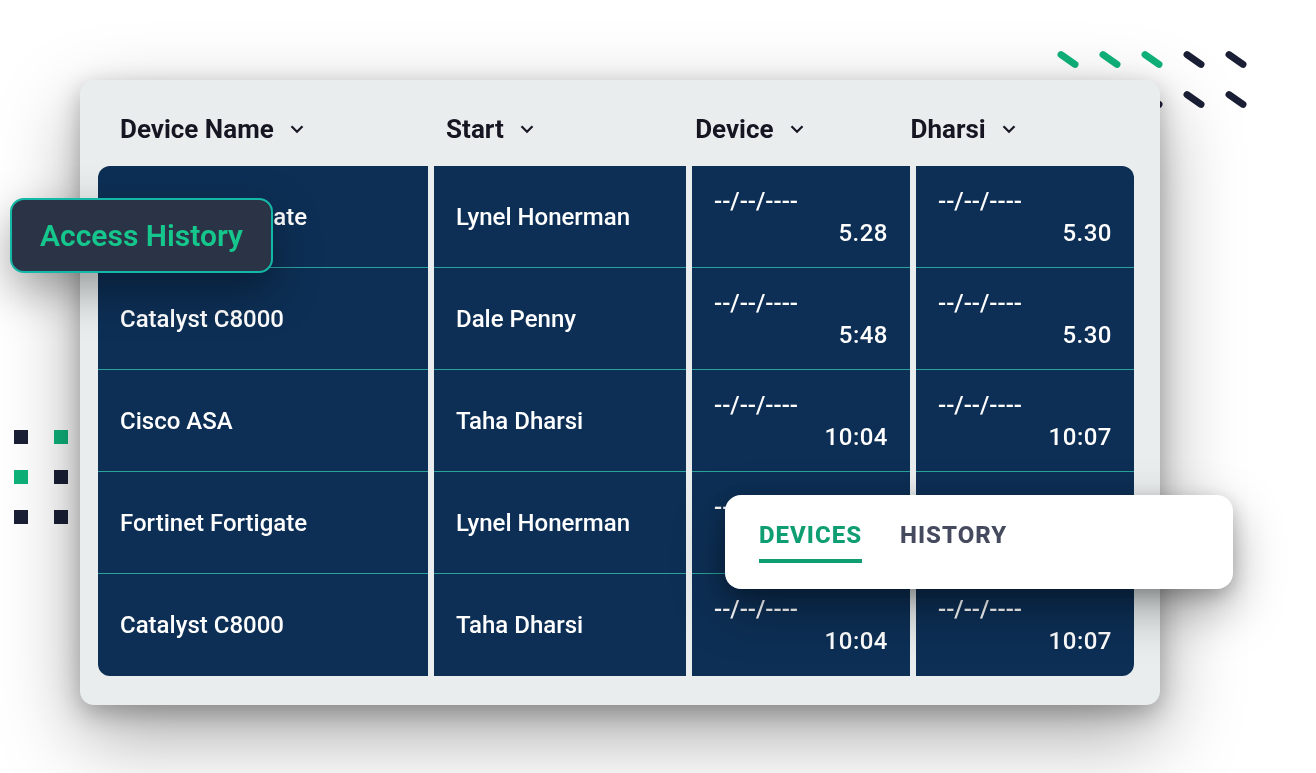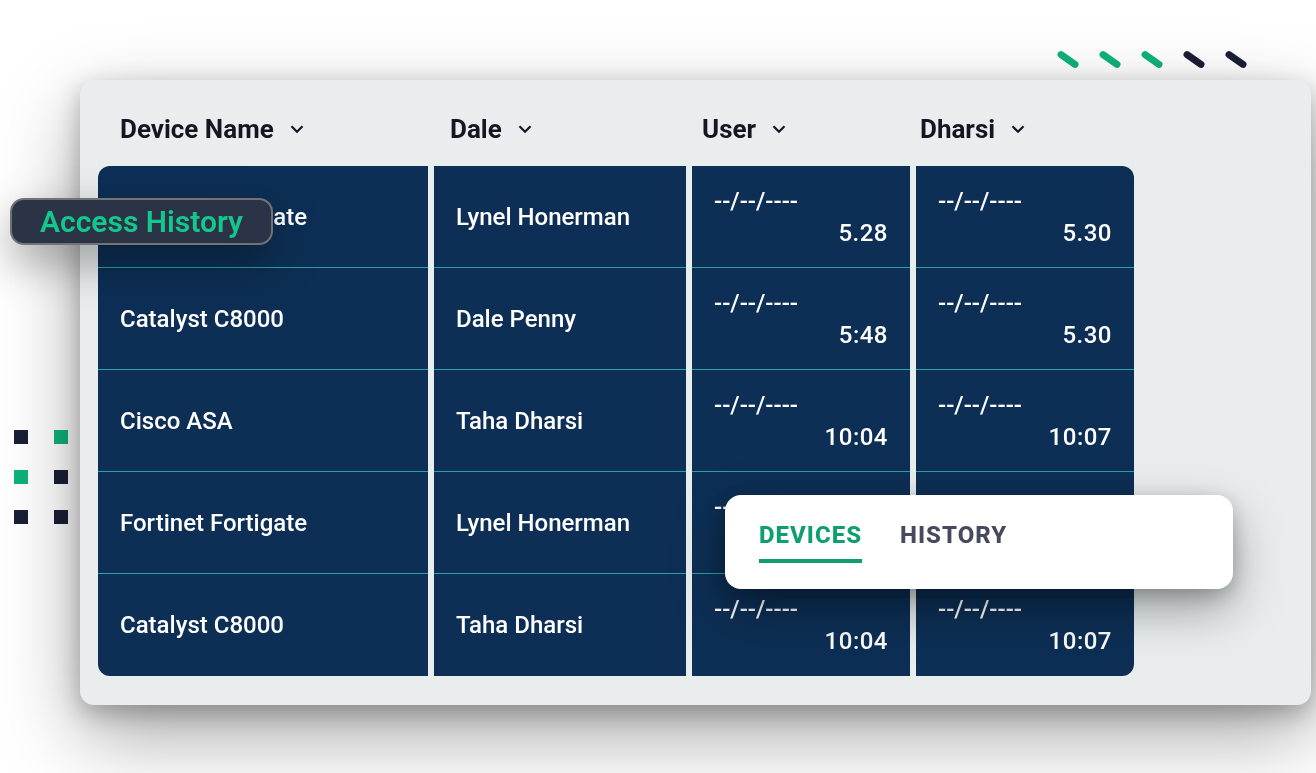--- a/index.html
+++ b/index.html
@@ -42,21 +42,21 @@
   }
   .accent-bl .sq { position: absolute; width: 14px; height: 14px; }
   .accent-bl .sq.green { background: #0fb27a; }
   .accent-bl .sq.dark  { background: #1a1f36; }
 
   
   .panel {
     position: absolute;
     left: 80px;
     top: 80px;
-    width: 1231px;
+    width: 1080px;
     height: 625px;
     background: #e9edee;
     border-radius: 14px;
     box-shadow: 0 30px 80px rgba(0,0,0,0.35), 0 8px 24px rgba(0,0,0,0.25);
     padding: 18px 18px 18px 18px;
   }
 
   
   .thead {
     display: flex;
@@ -118,25 +118,25 @@
   }
   .dcell .t { letter-spacing: 0.5px; margin-top: 32px; }
 
   
   .tag {
     position: absolute;
     left: 10px;
     top: 198px;
     background: #2b3446;
     color: #15c78c;
-    border: 2px solid #737373;
+    border: 2px solid #14b8a6;
     border-radius: 14px;
     font-size: 30px;
     font-weight: 600;
-    padding: 4px 28px;
+    padding: 18px 28px;
     box-shadow: 0 18px 46px rgba(0,0,0,0.35);
     white-space: nowrap;
   }
 
   
   .tabs-card {
     position: absolute;
     left: 725px;
     top: 495px;
     width: 508px;
@@ -197,29 +197,29 @@
   <div class="thead">
     <div class="th col-device">
       <span>Device Name</span>
       <span class="chev">
         <svg class="chevron" viewBox="0 0 24 24">
             <polyline points="6 9 12 15 18 9"></polyline>
           </svg>
       </span>
     </div>
     <div class="th col-user">
-      <span>Dale</span>
+      <span>Start</span>
       <span class="chev">
         <svg class="chevron" viewBox="0 0 24 24">
             <polyline points="6 9 12 15 18 9"></polyline>
           </svg>
       </span>
     </div>
     <div class="th col-start">
-      <span>User</span>
+      <span>Device</span>
       <span class="chev">
         <svg class="chevron" viewBox="0 0 24 24">
             <polyline points="6 9 12 15 18 9"></polyline>
           </svg>
       </span>
     </div>
     <div class="th col-finish">
       <span>Dharsi</span>
       <span class="chev">
         <svg class="chevron" viewBox="0 0 24 24">

